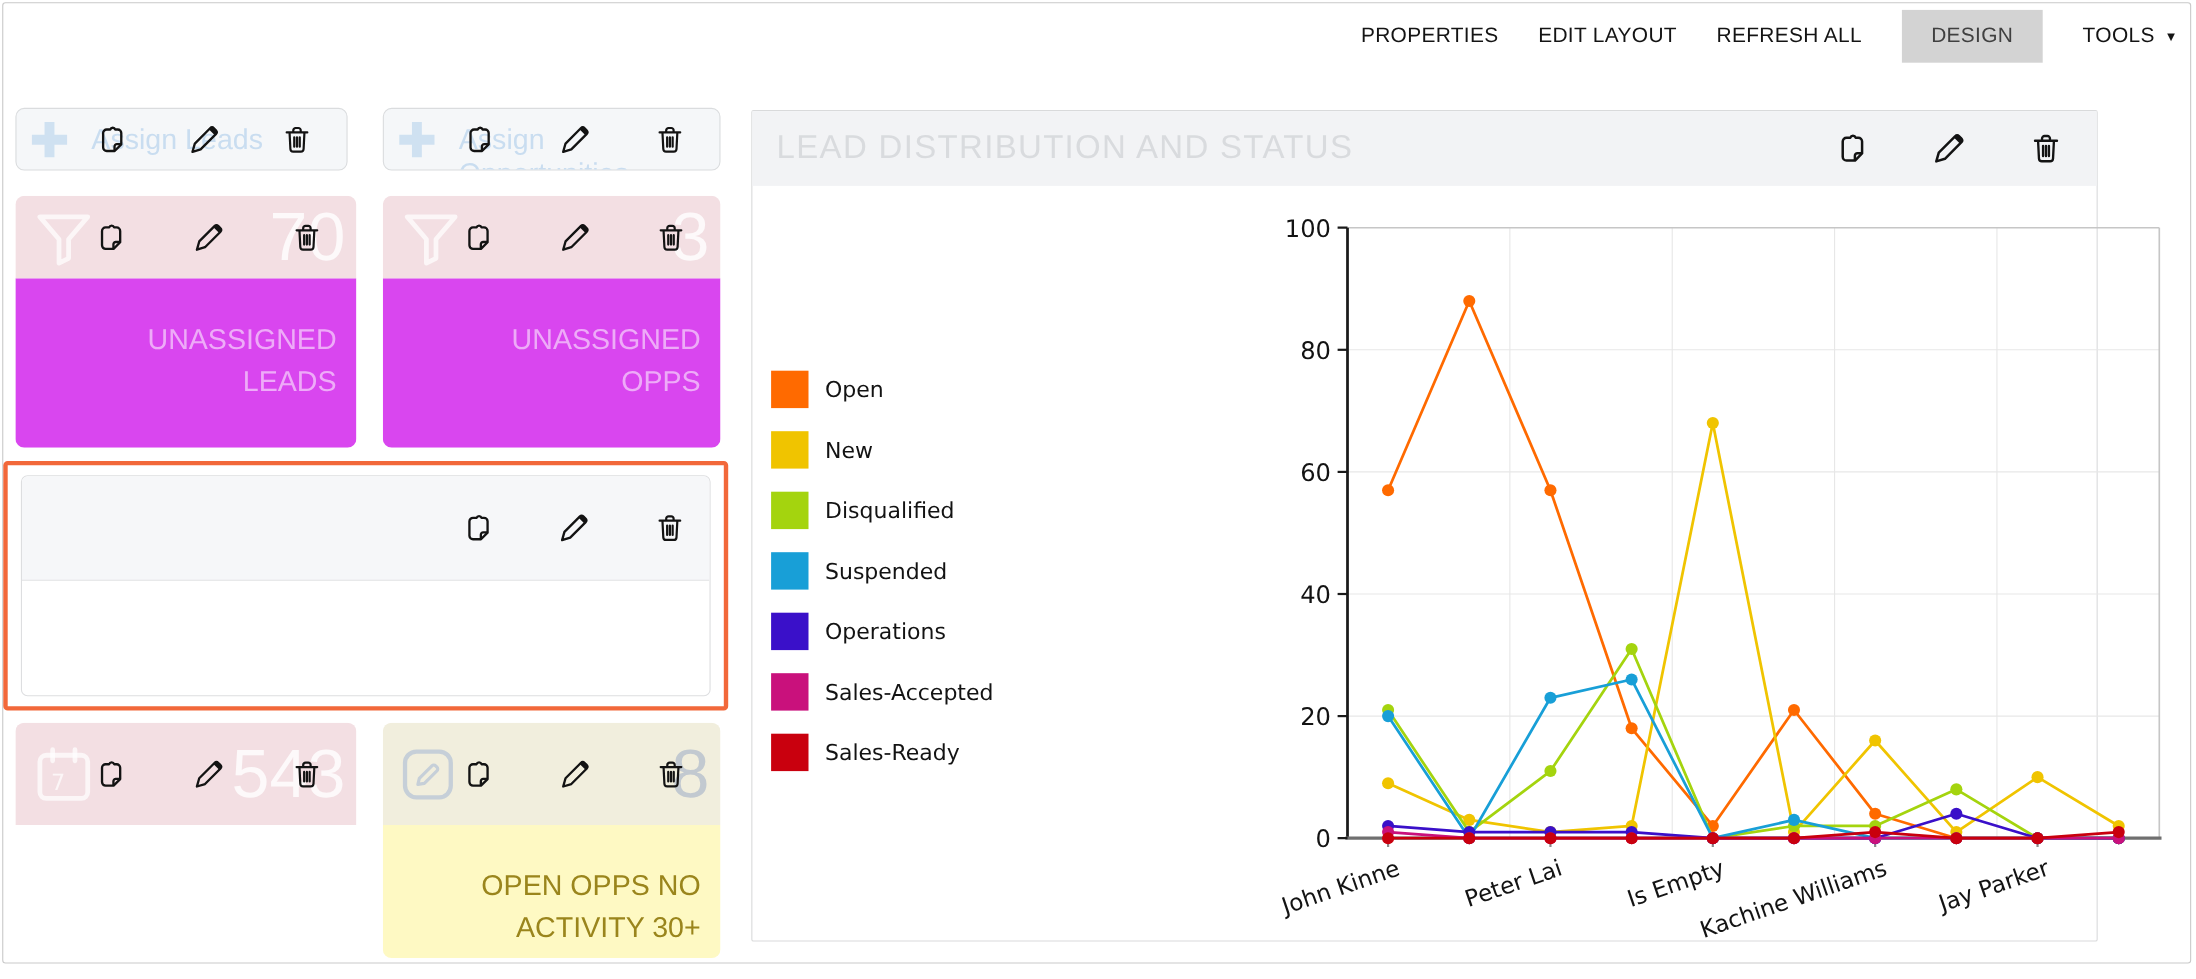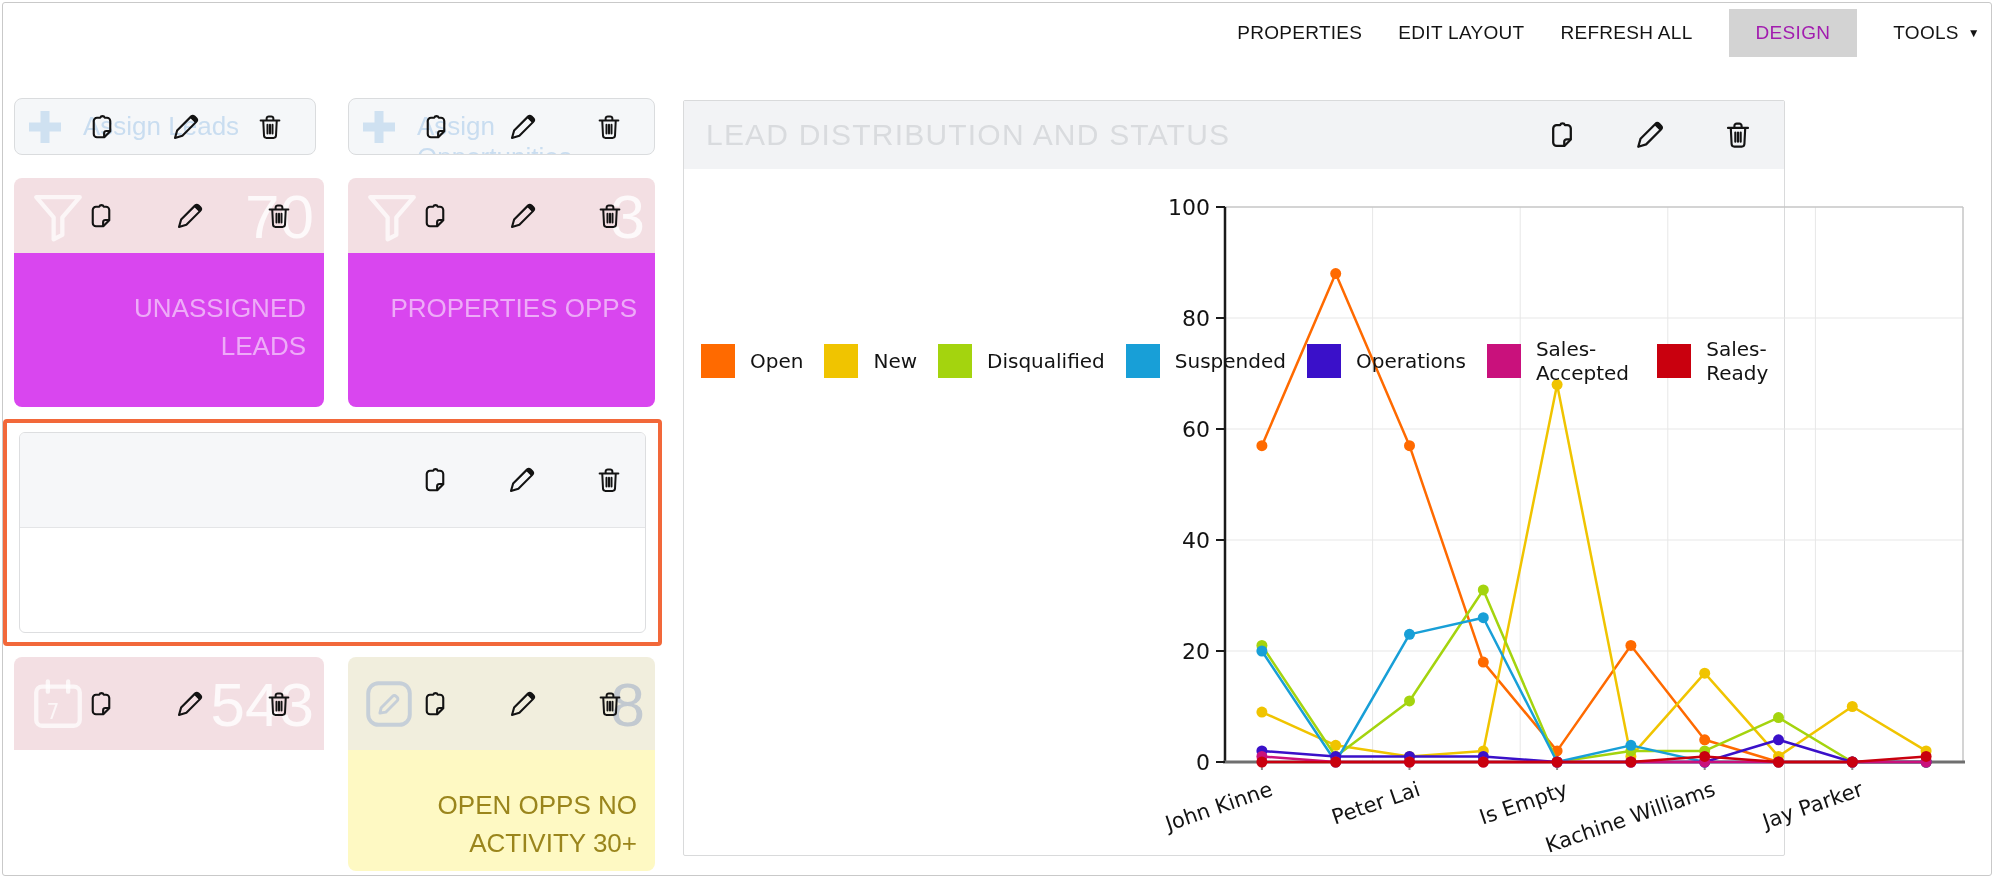--- a/index.html
+++ b/index.html
@@ -6,21 +6,21 @@
   .page { position:relative; width:1996px; height:890px; overflow:hidden;
           font-family:"Liberation Sans", sans-serif; background:#fff; }
   .frame { position:absolute; left:2px; top:2px; width:1988px; height:872px;
            border:1px solid #c9c9c9; border-radius:3px; pointer-events:none; }
 
   
   .page-title { position:absolute; left:22px; top:16px; font-size:29px; color:#1d1d1d; }
   .menu { position:absolute; top:9px; right:16px; height:48px; display:flex;
           align-items:center; gap:36px; font-size:19px; color:#141414;justify-content:center; }
   .menu-item { letter-spacing:.3px; cursor:pointer; white-space:nowrap; }
-  .menu-item.design { background:#d3d3d3; color:#a21caf; padding:13px 27px; }
+  .menu-item.design { background:#d3d3d3; color:#404040; padding:13px 27px; }
   .tools { display:flex; align-items:center; gap:9px; }
   .caret { font-size:12px; color:#141414; }
 
   
   .ui-icon { width:30px; height:30px; color:#131313; display:inline-block; }
   .ui-icon svg { width:100%; height:100%; display:block; }
   .icon-row { position:absolute; left:0; top:0; right:0; bottom:0; z-index:2;
               display:flex; align-items:center; justify-content:space-between;
               padding:0 30px 0 72px; }
 
@@ -57,31 +57,31 @@
   .selected { position:absolute; left:3px; top:419px; width:659px; height:227px;
               border:4px solid #f2683a; border-radius:4px; box-sizing:border-box; }
   .sel-card { position:absolute; left:12px; right:12px; top:9px; bottom:9px;
               border:1px solid #dddee0; border-radius:6px; overflow:hidden; background:#fff; }
   .sel-hd { position:relative; height:94px; background:#f6f7f9; border-bottom:1px solid #e4e5e7; }
   .sel-icons { position:absolute; right:21px; top:0; height:100%;
                display:flex; gap:57px; align-items:center; }
   .sel-bd { background:#fff; }
 
   
-  .panel { position:absolute; left:683px; top:100px; width:1102px; height:756px;
+  .panel { position:absolute; left:683px; top:100px; width:1224px; height:756px;
            background:#fff; border:1px solid #d9dadb; border-radius:2px; box-sizing:border-box; }
   .panel-hd { position:relative; height:68px; background:#f2f3f5; }
   .panel-title { position:absolute; left:22px; top:50%; transform:translateY(-50%);
                  font-size:30px; letter-spacing:1.2px; color:#d9dbde; white-space:nowrap; }
   .panel-icons { position:absolute; right:30px; top:0; height:100%;
                  display:flex; gap:56px; align-items:center; }
   .panel-icons .ui-icon { width:32px; height:32px; }
   .panel-bd { position:relative; height:686px; }
   .chart { position:absolute; left:0; top:0; }
-  .legend { position:absolute; left:17px; top:168px; display:flex; 
+  .legend { position:absolute; left:17px; top:168px; display:flex; flex-direction:column;
             gap:21px; font-family:"DejaVu Sans", sans-serif; font-size:20px; color:#131313; }
   .legend-row { display:flex; align-items:center; gap:15px; }
   .swatch { width:34px; height:34px; flex:0 0 auto; }
 </style>
 </head>
 <body>
 
 <div class="page">
   <div class="frame"></div>
 
@@ -200,21 +200,21 @@
             </svg>
           </span>
         <span class="ui-icon">
             <svg viewBox="0 0 24 24">
               <path d="M4.5 6.7h15M9.3 6.5V5.2A1.7 1.7 0 0 1 11 3.5h2a1.7 1.7 0 0 1 1.7 1.7v1.3M6.6 6.9l.6 11.9a2 2 0 0 0 2 1.9h5.6a2 2 0 0 0 2-1.9l.6-11.9M10 10.2v6.9M12 10.2v6.9M14 10.2v6.9" fill="none" stroke="currentColor" stroke-width="1.6" stroke-linecap="round"></path>
             </svg>
           </span>
       </div>
     </div>
     <div class="bd">
-      <div class="kpi-label">PROPERTIES OPPS</div>
+      <div class="kpi-label">UNASSIGNED OPPS</div>
     </div>
   </div>
 
   <div class="selected">
     <div class="sel-card">
       <div class="sel-hd">
         <div class="sel-icons">
           <span class="ui-icon">
               <svg viewBox="0 0 24 24">
                 <path d="M8 4.6h2.6a1.9 1.9 0 0 1 3.6 0H16a2.6 2.6 0 0 1 2.6 2.6v8.2l-4.8 4.8H8A2.6 2.6 0 0 1 5.4 17.6V7.2A2.6 2.6 0 0 1 8 4.6Z" fill="none" stroke="currentColor" stroke-width="1.7" stroke-linejoin="round"></path>

